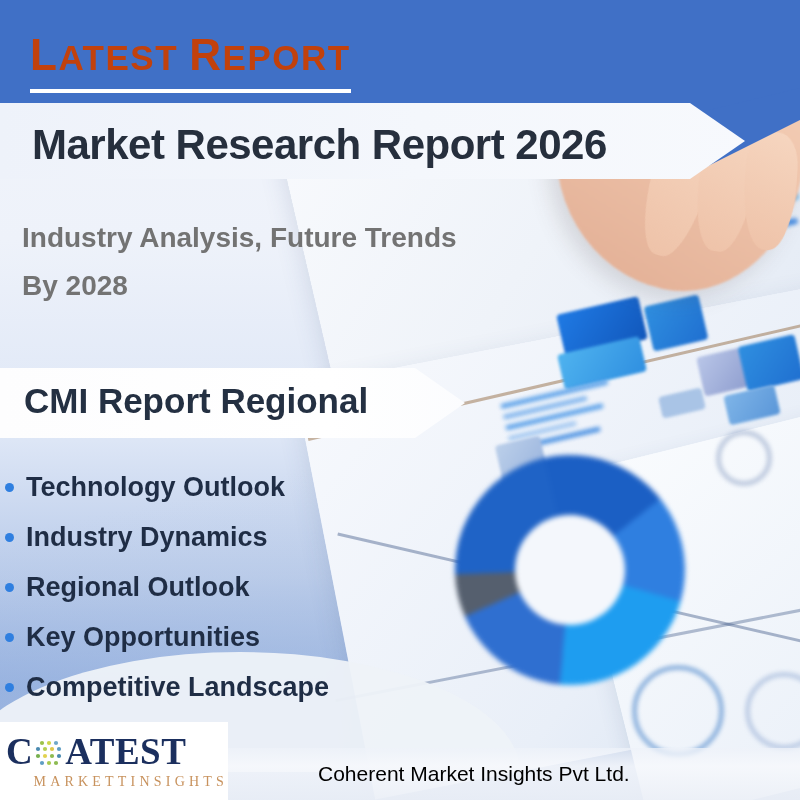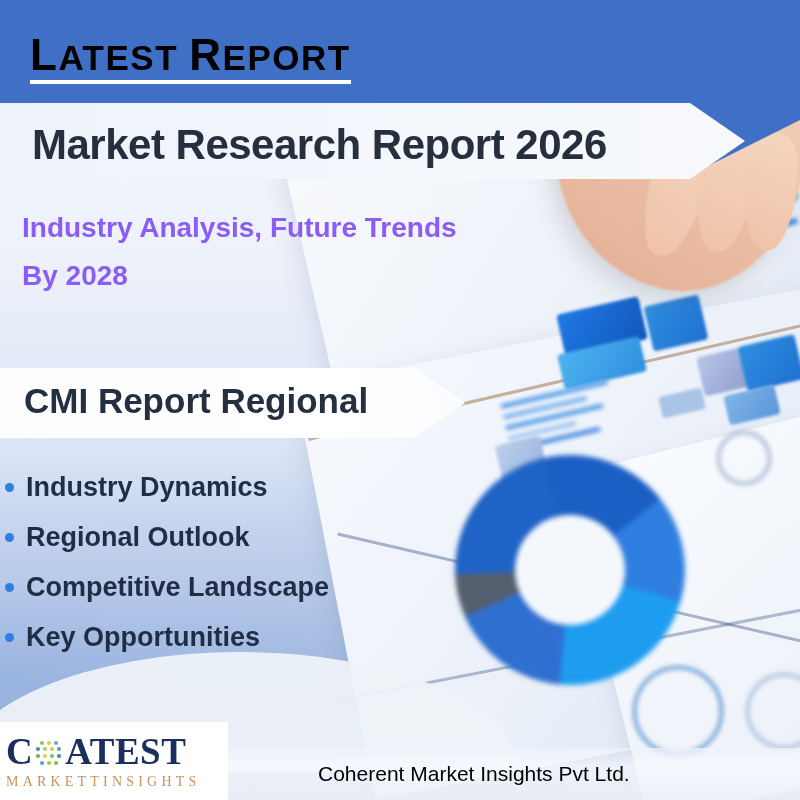--- a/index.html
+++ b/index.html
@@ -96,24 +96,25 @@
     z-index:3;
   }
   .header-band-2{
     position:absolute; left:560px; top:0; width:240px; height:175px;
     background:#4070c6;
     clip-path:polygon(0 0, 240px 0, 240px 120px, 130px 175px, 0 60px);
     z-index:2;
   }
   .latest-report{
     position:absolute; left:30px; top:30px; z-index:6;
-    color:#000000;
+    color:#c2410c;
     font-size:35px;
     font-weight:700;
     letter-spacing:1.5px;
+    padding-bottom:9px;
     border-bottom:4px solid #ffffff;
     display:inline-block;
     white-space:nowrap;
   }
   .latest-report .cap{ font-size:44px; }
   .latest-report .sm{ font-size:35px; }
 
   
   .title-band{
     position:absolute; left:0; top:103px; width:760px; height:76px;
@@ -123,22 +124,22 @@
     box-shadow:0 2px 8px rgba(60,85,130,.12);
   }
   .title-text{
     position:absolute; left:32px; top:121px; z-index:7;
     font-size:42px; font-weight:800; color:#262f3d;
     letter-spacing:-0.5px; white-space:nowrap;
   }
 
   
   .subtitle{
-    position:absolute; left:22px; top:204px; z-index:6;
-    font-size:28px; font-weight:700; color:#8b5cf6;
+    position:absolute; left:22px; top:214px; z-index:6;
+    font-size:28px; font-weight:700; color:#737373;
     line-height:48px;
   }
   .subtitle div{ white-space:nowrap; }
 
   
   .cmi-band{
     position:absolute; left:0; top:368px; width:470px; height:70px;
     background:linear-gradient(90deg,#fdfdfe 0%,#ffffff 70%,#fbfcfe 100%);
     clip-path:polygon(0 0, 415px 0, 465px 35px, 415px 70px, 0 70px);
     z-index:5;
@@ -198,21 +199,21 @@
     letter-spacing:.5px; line-height:1;
   }
   .logo-dots{
     display:inline-block; width:30px; height:30px; margin:0 1px;
     position:relative; top:2px;
   }
   .logo-sub{
     margin-top:4px;
     font-family:"Liberation Serif", serif;
     font-size:14px; color:#c8925d; letter-spacing:4.2px;
-    font-weight:400; white-space:nowrap;
+    font-weight:400; white-space:nowrap;text-align:right;
   }
 </style>
 </head>
 <body>
 
 <div id="poster">
 
   <div class="photo-bg"></div>
 
   <div class="sheet sheet-a"></div>
@@ -271,33 +272,37 @@
     <div>Industry Analysis, Future Trends</div>
     <div>By 2028</div>
   </div>
 
   <div class="cmi-band"></div>
   <div class="cmi-text">CMI Report Regional</div>
 
   <ul class="bullets">
     <li>
       <span class="bullet-dot"></span>
+      <span>Technology Outlook</span>
+    </li>
+    <li>
+      <span class="bullet-dot"></span>
       <span>Industry Dynamics</span>
     </li>
     <li>
       <span class="bullet-dot"></span>
       <span>Regional Outlook</span>
     </li>
     <li>
       <span class="bullet-dot"></span>
+      <span>Key Opportunities</span>
+    </li>
+    <li>
+      <span class="bullet-dot"></span>
       <span>Competitive Landscape</span>
-    </li>
-    <li>
-      <span class="bullet-dot"></span>
-      <span>Key Opportunities</span>
     </li>
   </ul>
 
   <div class="bottom-curve"></div>
   <div class="bottom-strip"></div>
   <div class="company-line">Coherent Market Insights Pvt Ltd.</div>
 
   <div class="logo-box">
     <div class="logo-word">
       <span>C</span>

